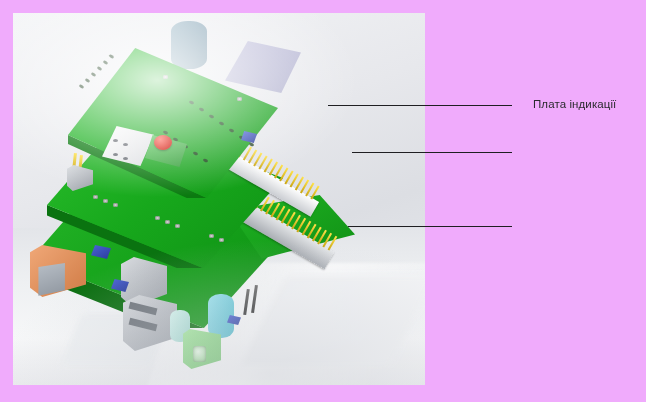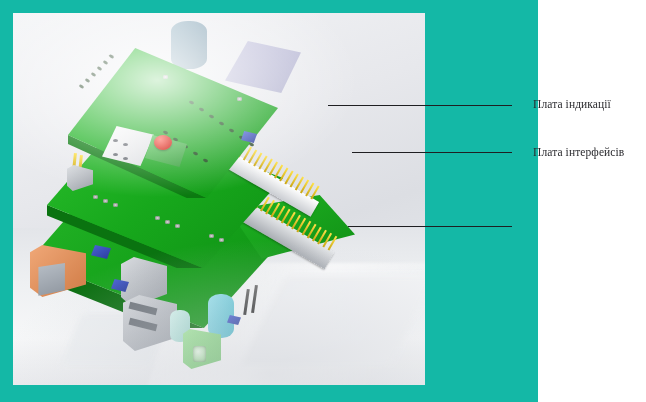--- a/index.html
+++ b/index.html
@@ -9,24 +9,23 @@
     background: #ffffff;
   }
   body {
     width: 646px;
     height: 402px;
     overflow: hidden;
     font-family: "Liberation Sans", sans-serif;
   }
   #page {
     position: relative;
-    width: 538px;
+    width: 646px;
     height: 402px;
-    background: #14b8a6;
-    font-family: Liberation Serif, serif;
+    background: #f0abfc;
   }
 
   
   #render-panel {
     position: absolute;
     left: 13px;
     top: 13px;
     width: 412px;
     height: 372px;
     overflow: hidden;
@@ -396,15 +395,14 @@
 
     <div class="blue-smd" style="left:228px; top:118px; width:16px; height:12px;"></div>
 
   </div>
 
   <div class="leader" style="left:328px; top:105px; width:184px;"></div>
   <div class="leader" style="left:352px; top:152px; width:160px;"></div>
   <div class="leader" style="left:348px; top:226px; width:164px;"></div>
 
   <div class="label" style="left:533px; top:97px;">Плата індикації</div>
-  <div class="label" style="left:533px; top:145px;">Плата інтерфейсів</div>
 
 </div>
 
 </body></html>

